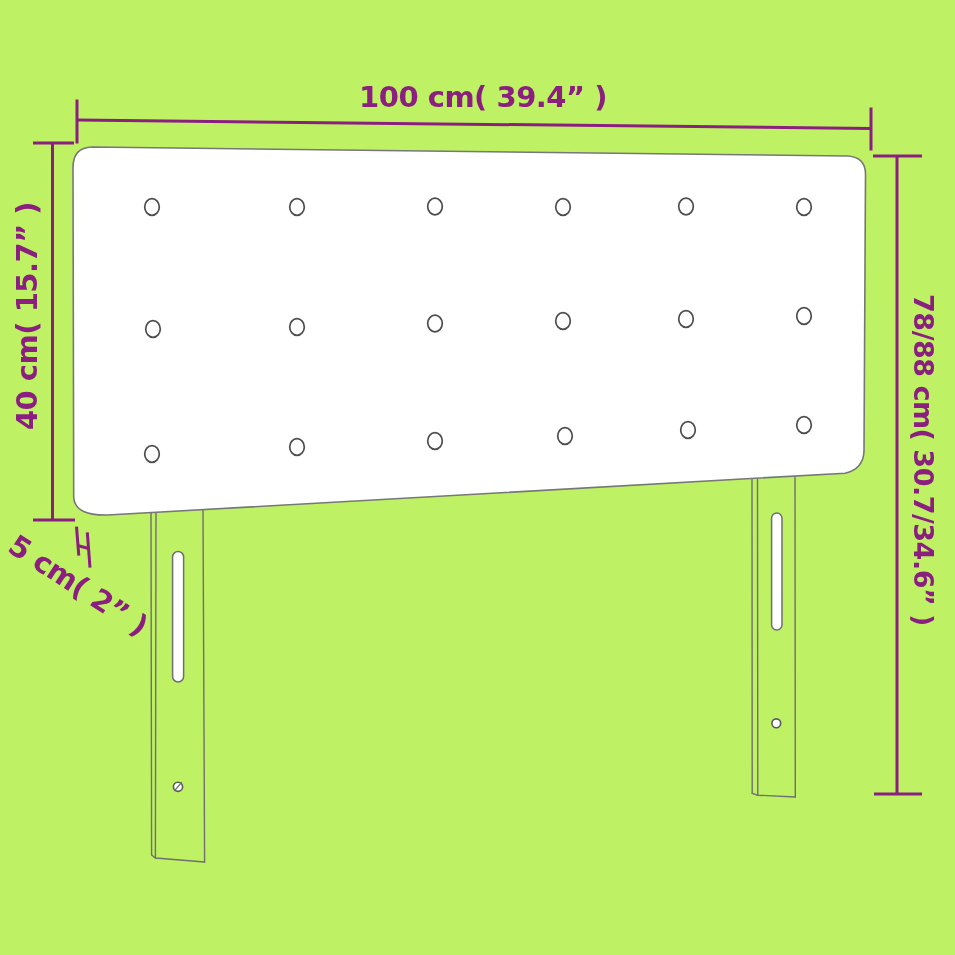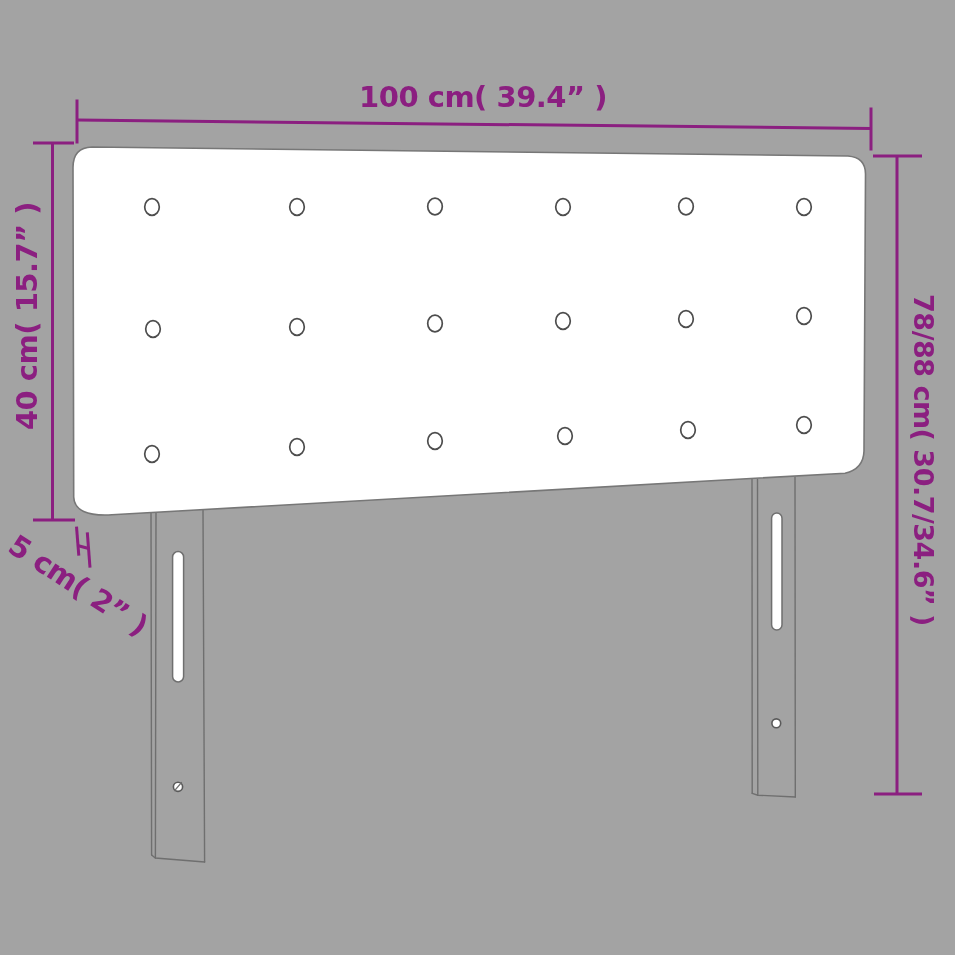--- a/index.html
+++ b/index.html
@@ -5,21 +5,21 @@
   html, body {
     margin: 0;
     padding: 0;
     background: #ffffff;
     font-family: "DejaVu Sans", "Liberation Sans", sans-serif;
   }
   .stage {
     position: relative;
     width: 955px;
     height: 955px;
-    background: #a3a3a3;
+    background: #bef264;
     overflow: hidden;
   }
   svg { display: block; }
 
   
   .outline {
     fill: none;
     stroke: #777777;
     stroke-width: 1.6;
     stroke-linejoin: round;

